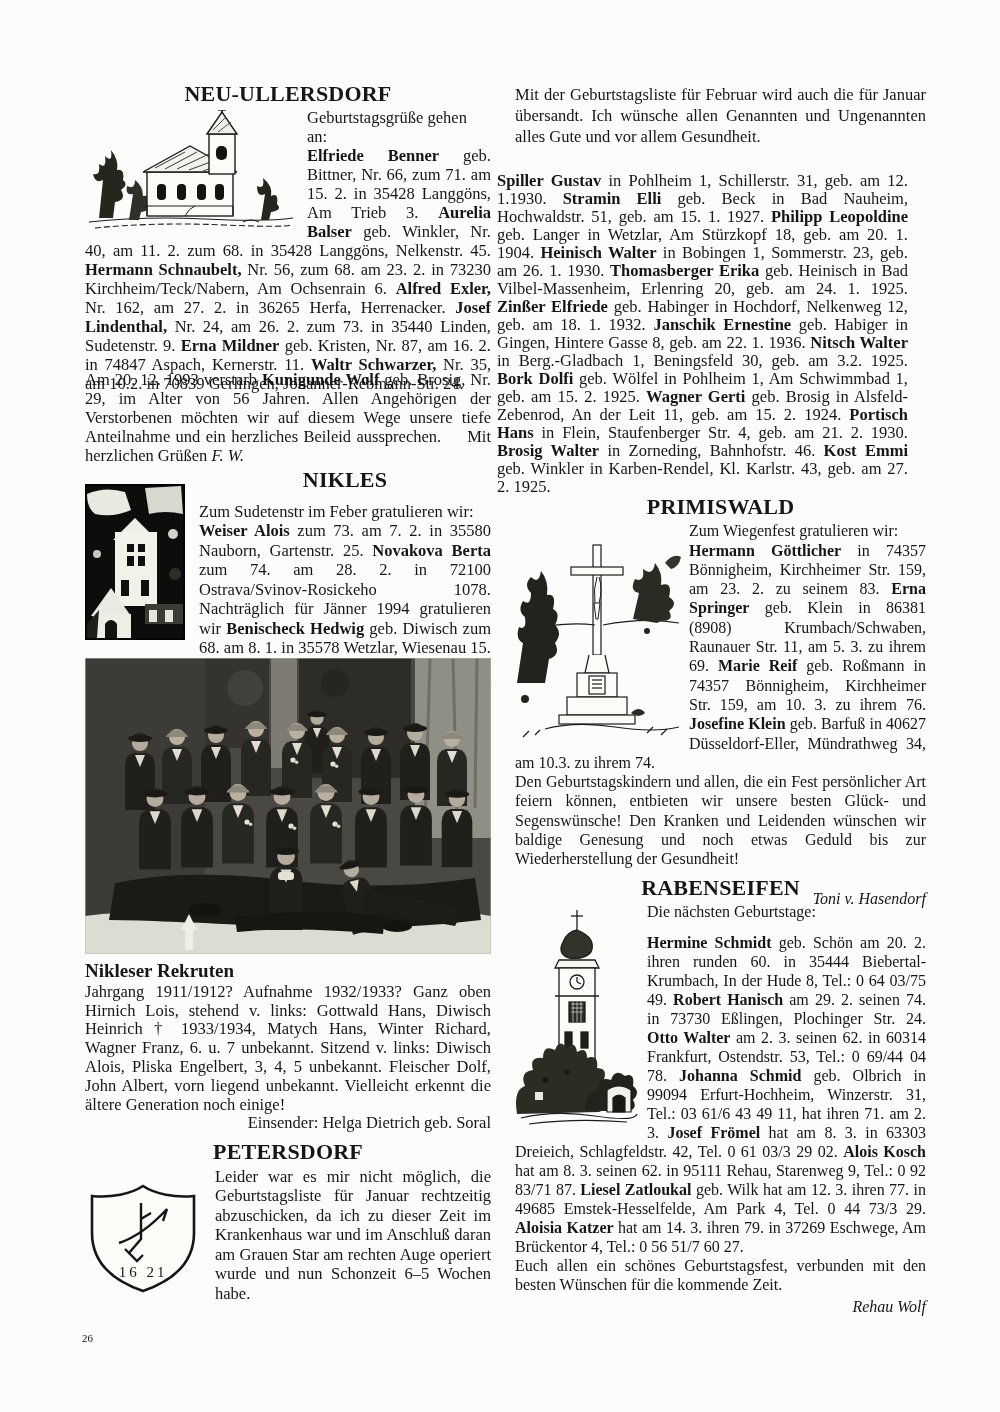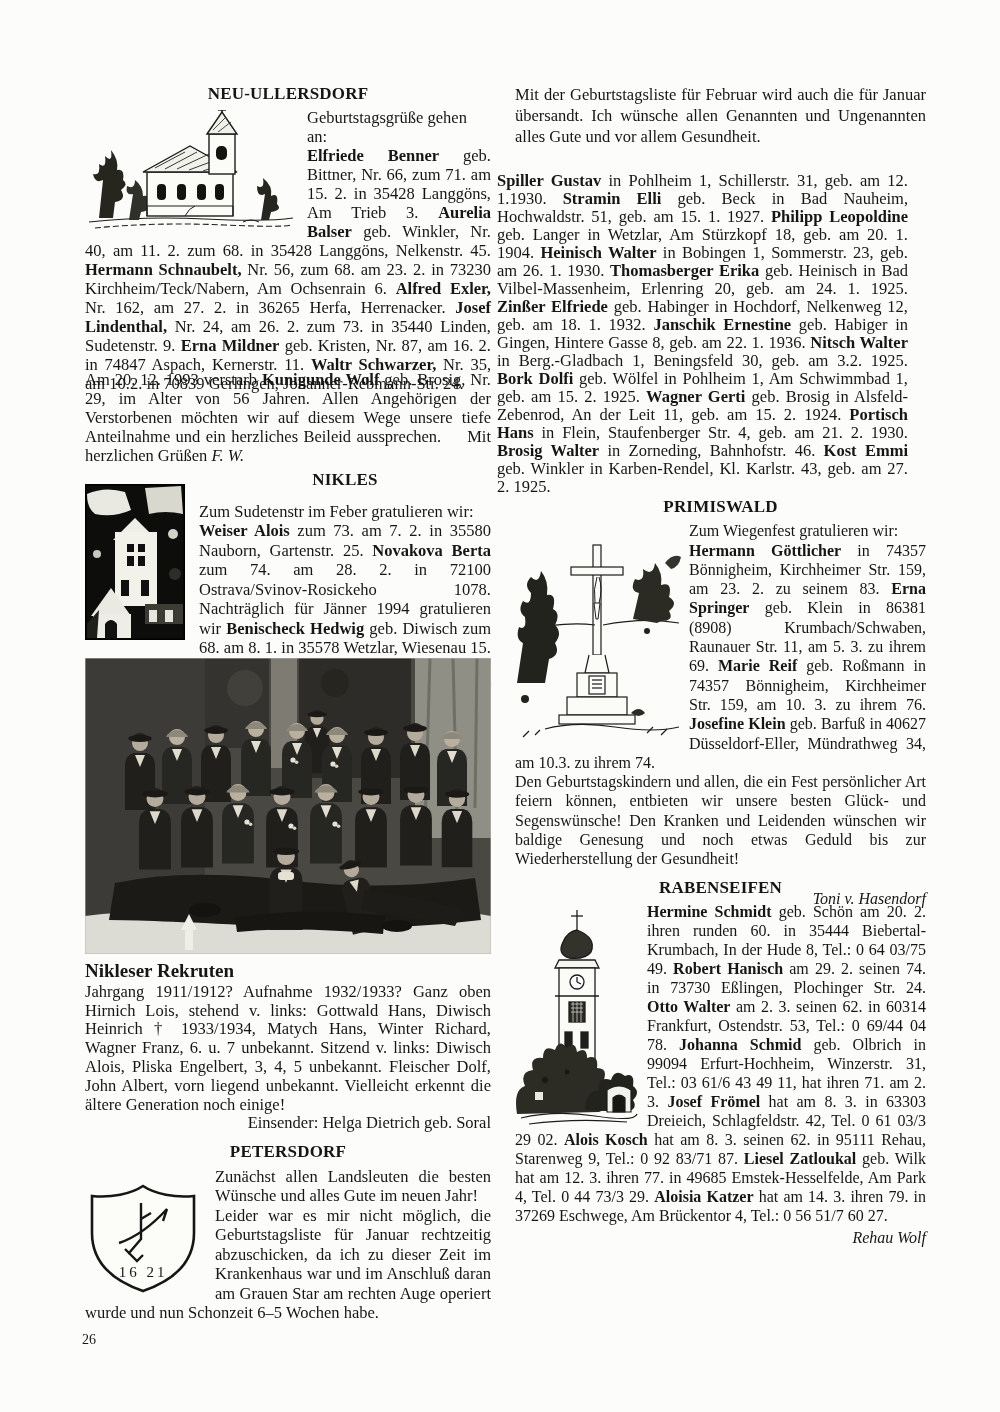--- a/index.html
+++ b/index.html
@@ -5,32 +5,32 @@
   html,body{margin:0;padding:0;background:#e8e8e8;}
   .page{
     position:relative;width:1000px;height:1412px;margin:0 auto;
     background:#fcfcfa;color:#161614;
     font-family:"Liberation Serif","DejaVu Serif",serif;
     overflow:hidden;
   }
   .sec{position:absolute;}
   .t1{font-size:16.5px;line-height:19px;}
   .t2{font-size:16px;line-height:19px;}
-  .sec-title{font-size:17px;font-weight:bold;text-align:center;margin:0 0 5px 0;letter-spacing:.2px;}
+  .sec-title{font-size:22px;font-weight:bold;text-align:center;margin:0 0 5px 0;letter-spacing:.2px;}
   p{margin:0;text-align:justify;}
   .line{text-align:left;}
   .sig{text-align:right;font-style:italic;margin:0;}
   .sender{text-align:right;margin:0;}
   .b{font-weight:bold;}
   .i{font-style:italic;}
   .gap{margin-left:26px;}
   .float-l{float:left;}
   .cap-title{font-weight:bold;font-size:19px;margin:0 0 2px 0;text-align:left;}
   .photo-frame{position:absolute;left:85px;top:658px;width:406px;height:296px;}
-  .pagenum{position:absolute;left:82px;top:1332px;font-size:14px;}
+  .pagenum{position:absolute;left:82px;top:1332px;font-size:11px;}
   svg{display:block;}
 </style>
 </head>
 <body>
 
 <div class="page">
 
   <div class="sec t1" style="left:85px;top:84px;width:406px;">
     <h3 class="sec-title">NEU-ULLERSDORF</h3>
     <div class="float-l" style="width:212px;height:124px;margin:2px 10px 2px 0;">
@@ -212,21 +212,20 @@
         <path d="M58,7 C70,15 90,19 109,17 L109,54 C109,85 87,102 58,112 C29,102 7,85 7,54 L7,17 C26,19 46,15 58,7 Z" fill="#fcfcf9" stroke="#161616" stroke-width="2.6"></path>
         <g stroke="#161616" stroke-width="2.4" fill="none" stroke-linejoin="miter">
           <path d="M56,24 L56,60 L44,74 L40,70"></path>
           <path d="M56,40 L66,34"></path>
           <path d="M34,64 Q58,56 82,30 L78,42"></path>
           <path d="M44,74 L52,82 L58,76"></path>
         </g>
         <text x="58" y="98" text-anchor="middle" font-size="15" letter-spacing="3" font-family="Liberation Serif, serif" fill="#161616">16 21</text>
       </svg>
     </div>
-    <p>Zunächst allen Landsleuten die besten Wünsche und alles Gute im neuen Jahr!</p>
     <p>Leider war es mir nicht möglich, die Geburtstagsliste für Januar rechtzeitig abzuschicken, da ich zu dieser Zeit im Krankenhaus war und im Anschluß daran am Grauen Star am rechten Auge operiert wurde und nun Schonzeit 6–5 Wochen habe.</p>
   </div>
 
   <div class="pagenum">26</div>
 
   <div class="sec t1" style="left:515px;top:84px;width:411px;line-height:21px;">
     <p>Mit der Geburtstagsliste für Februar wird auch die für Januar übersandt. Ich wünsche allen Genannten und Ungenannten alles Gute und vor allem Gesundheit.</p>
   </div>
 
   <div class="sec t1" style="left:497px;top:172px;width:411px;line-height:18px;">
@@ -300,17 +299,19 @@
         </g>
         <g stroke="#1c1c1c" stroke-width="1.2" fill="none">
           <path d="M6,214 Q40,206 80,212 T122,210"></path>
           <path d="M14,220 Q60,214 112,218"></path>
         </g>
         <circle cx="30" cy="176" r="3" fill="#191914"></circle>
         <circle cx="52" cy="168" r="2.5" fill="#191914"></circle>
         <rect x="20" y="188" width="8" height="8" fill="#e8e8e0"></rect>
       </svg>
     </div>
+    <p class="line" style="margin-bottom:12px;">Die nächsten Geburtstage:</p>
     <p><span class="b">Hermine Schmidt</span><span> geb. Schön am 20. 2. ihren runden 60. in 35444 Biebertal-Krumbach, In der Hude 8, Tel.: 0 64 03/75 49. </span><span class="b">Robert Hanisch</span><span> am 29. 2. seinen 74. in 73730 Eßlingen, Plochinger Str. 24. </span><span class="b">Otto Walter</span><span> am 2. 3. seinen 62. in 60314 Frankfurt, Ostendstr. 53, Tel.: 0 69/44 04 78. </span><span class="b">Johanna Schmid</span><span> geb. Olbrich in 99094 Erfurt-Hochheim, Winzerstr. 31, Tel.: 03 61/6 43 49 11, hat ihren 71. am 2. 3. </span><span class="b">Josef Frömel</span><span> hat am 8. 3. in 63303 Dreieich, Schlagfeldstr. 42, Tel. 0 61 03/3 29 02. </span><span class="b">Alois Kosch</span><span> hat am 8. 3. seinen 62. in 95111 Rehau, Starenweg 9, Tel.: 0 92 83/71 87. </span><span class="b">Liesel Zatloukal</span><span> geb. Wilk hat am 12. 3. ihren 77. in 49685 Emstek-Hesselfelde, Am Park 4, Tel. 0 44 73/3 29. </span><span class="b">Aloisia Katzer</span><span> hat am 14. 3. ihren 79. in 37269 Eschwege, Am Brückentor 4, Tel.: 0 56 51/7 60 27.</span></p>
+    <p>Euch allen ein schönes Geburtstagsfest, verbunden mit den besten Wünschen für die kommende Zeit.</p>
     <p class="sig" style="margin-top:3px;">Rehau Wolf</p>
   </div>
 
 </div>
 
 </body></html>

